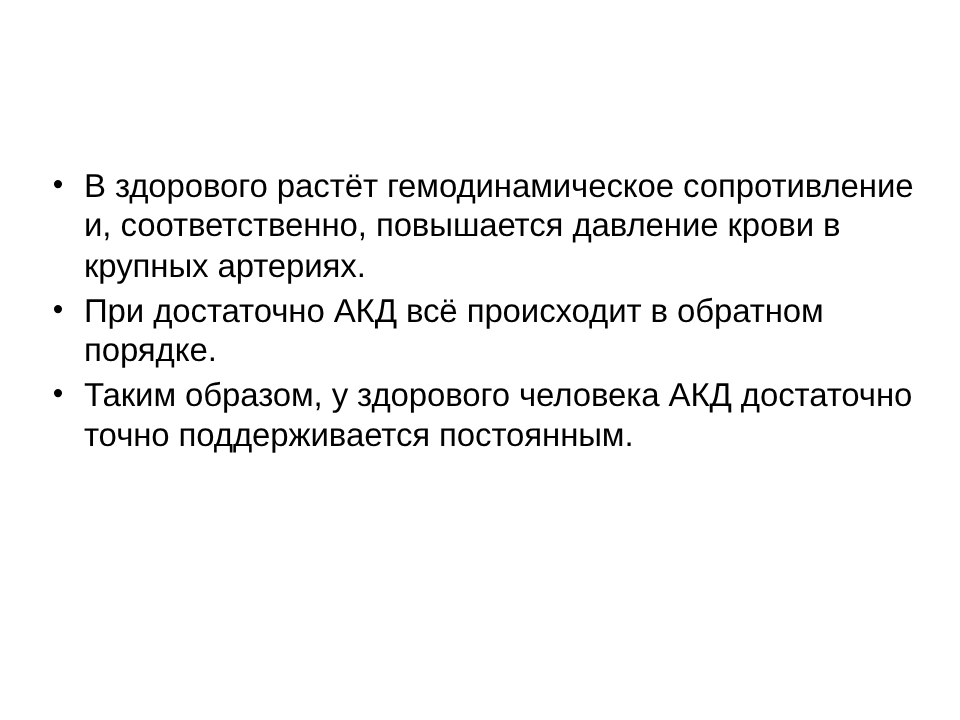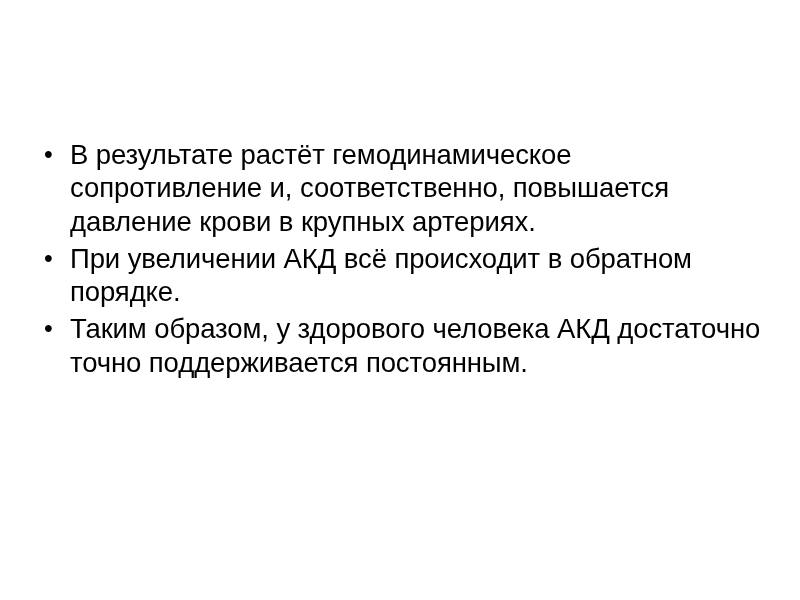--- a/index.html
+++ b/index.html
@@ -54,25 +54,25 @@
   }
 </style>
 </head>
 <body>
 
 <div class="slide">
   <div class="content-block">
     <ul class="bullet-list">
       <li>
         <span class="bullet-mark">•</span>
-        <span class="bullet-text">В результате растёт гемодинамическое сопротивление и, соответственно, повышается давление крови в крупных артериях.</span>
+        <span class="bullet-text">В здорового растёт гемодинамическое сопротивление и, соответственно, повышается давление крови в крупных артериях.</span>
       </li>
       <li>
         <span class="bullet-mark">•</span>
-        <span class="bullet-text">При увеличении АКД всё происходит в обратном порядке.</span>
+        <span class="bullet-text">При достаточно АКД всё происходит в обратном порядке.</span>
       </li>
       <li>
         <span class="bullet-mark">•</span>
         <span class="bullet-text">Таким образом, у здорового человека АКД достаточно точно поддерживается постоянным.</span>
       </li>
     </ul>
   </div>
 </div>
 
 </body></html>

